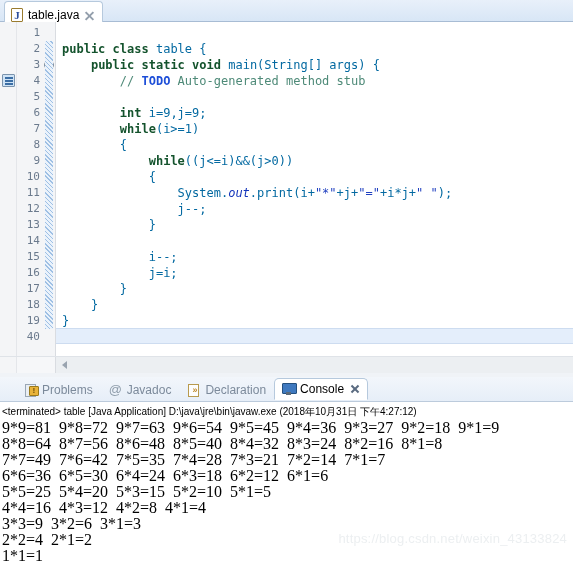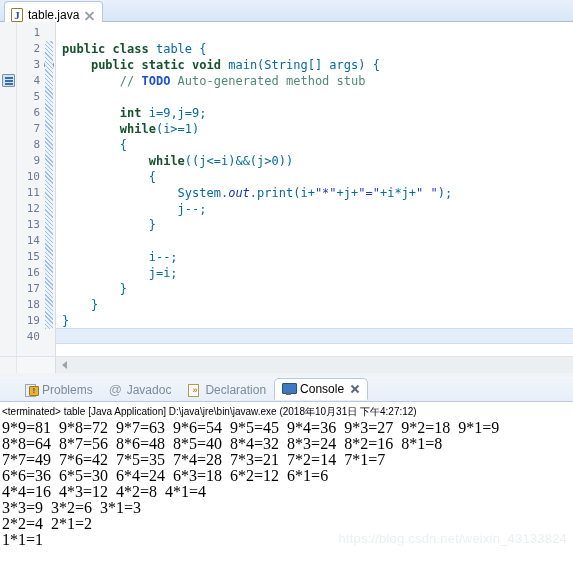--- a/index.html
+++ b/index.html
@@ -440,20 +440,21 @@
           <span>Console</span>
           <span class="view-tab-close"></span>
         </div>
       </div>
     <div class="console-area" id="console-area">
       <div class="console-line header">&lt;terminated&gt; table [Java Application] D:\java\jre\bin\javaw.exe (2018年10月31日 下午4:27:12)</div>
         <div class="console-line">9*9=81  9*8=72  9*7=63  9*6=54  9*5=45  9*4=36  9*3=27  9*2=18  9*1=9</div>
         <div class="console-line">8*8=64  8*7=56  8*6=48  8*5=40  8*4=32  8*3=24  8*2=16  8*1=8</div>
         <div class="console-line">7*7=49  7*6=42  7*5=35  7*4=28  7*3=21  7*2=14  7*1=7</div>
         <div class="console-line">6*6=36  6*5=30  6*4=24  6*3=18  6*2=12  6*1=6</div>
+        <div class="console-line">5*5=25  5*4=20  5*3=15  5*2=10  5*1=5</div>
         <div class="console-line">4*4=16  4*3=12  4*2=8  4*1=4</div>
         <div class="console-line">3*3=9  3*2=6  3*1=3</div>
         <div class="console-line">2*2=4  2*1=2</div>
         <div class="console-line">1*1=1</div>
         <div class="watermark">https://blog.csdn.net/weixin_43133824</div>
     </div>
   </div>
 
 </div>
 

